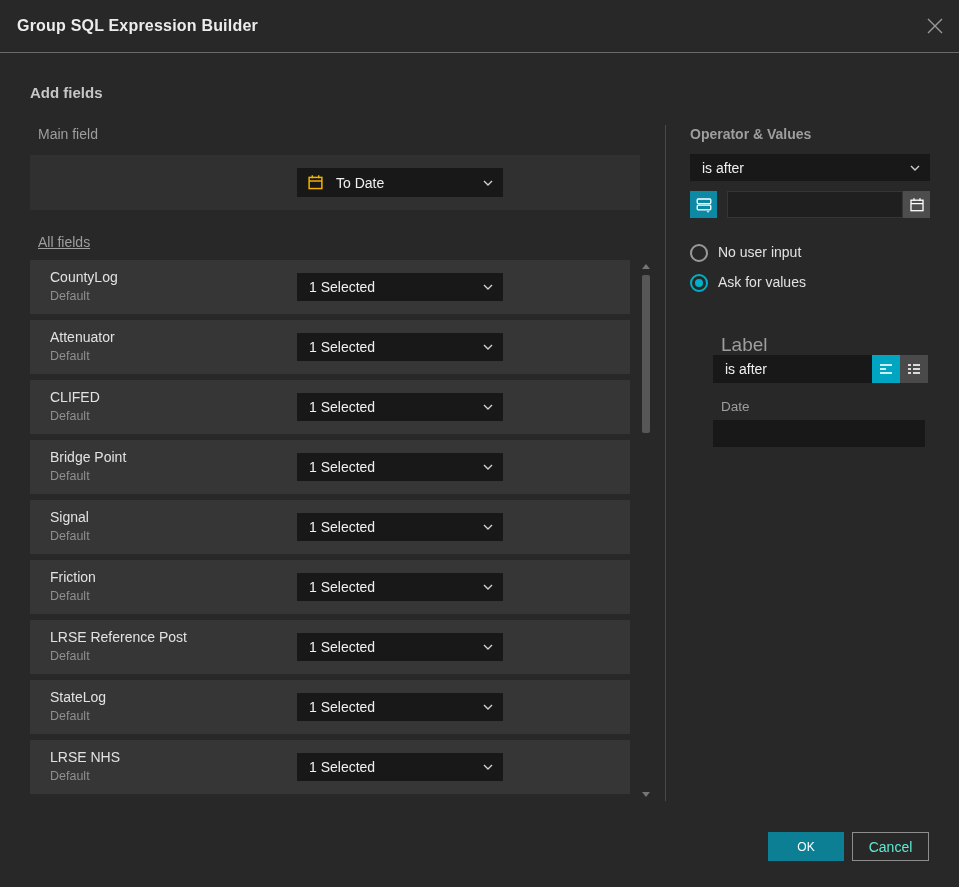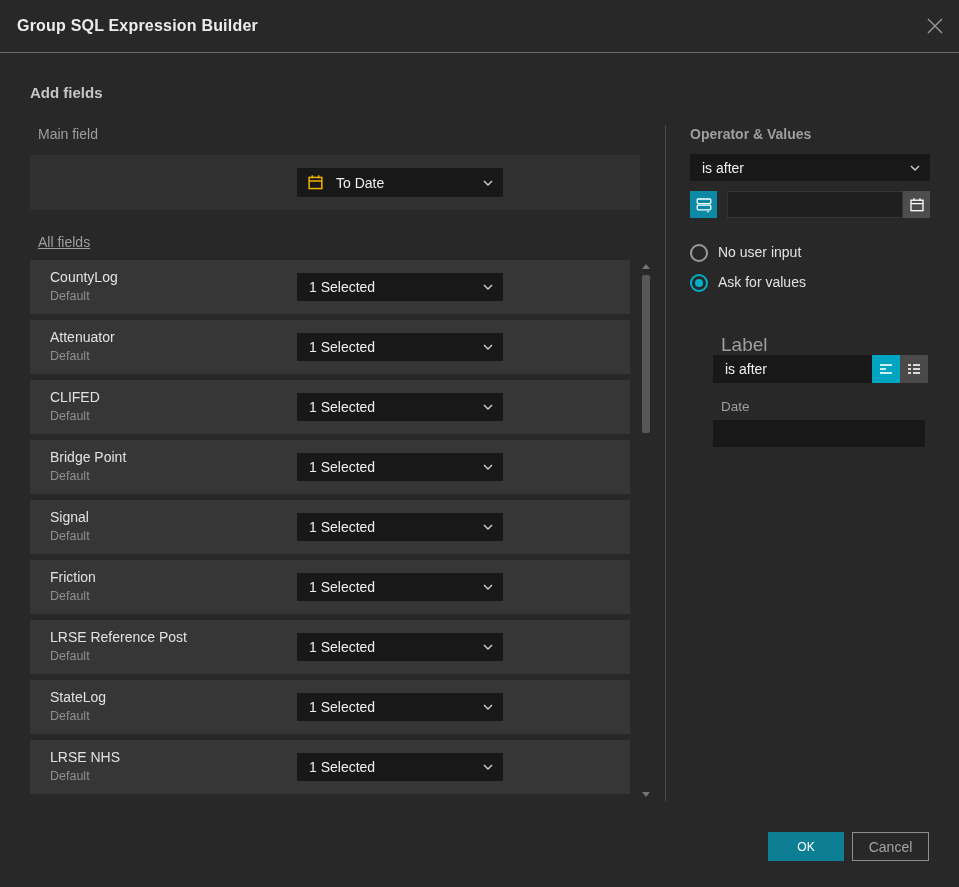--- a/index.html
+++ b/index.html
@@ -49,21 +49,21 @@
   .choose-btn{left:713px;top:304px;width:216px;height:26px;background:#0e8197;color:#fff;font-size:14px;display:flex;align-items:center;justify-content:center;cursor:pointer;border:none;font-family:"Liberation Sans",sans-serif;}
   .label-lbl{left:713px;top:334px;}
   .label-input{left:713px;top:355px;width:159px;height:28px;background:#181818;border:none;box-sizing:border-box;color:#f0f0f0;font-size:14px;padding:0 12px;outline:none;font-family:"Liberation Sans",sans-serif;}
   .style-btn{width:28px;height:28px;display:flex;align-items:center;justify-content:center;color:#fff;cursor:pointer;top:355px;}
   .style-btn.active{left:872px;background:#00a5c2;}
   .style-btn.inactive{left:900px;background:#4a4a4a;}
   .hint-lbl{left:713px;top:399px;}
   .hint-input{left:713px;top:420px;width:212px;height:27px;background:#181818;border:none;box-sizing:border-box;color:#f0f0f0;font-size:14px;padding:0 8px;outline:none;font-family:"Liberation Sans",sans-serif;}
   
   .ok-btn{left:768px;top:832px;width:76px;height:29px;background:#0d7f95;color:#fff;font-size:12px;display:flex;align-items:center;justify-content:center;cursor:pointer;border:none;font-family:"Liberation Sans",sans-serif;}
-  .cancel-btn{left:852px;top:832px;width:77px;height:29px;background:transparent;border:1px solid #8d8d8d;box-sizing:border-box;color:#a3a3a3;font-size:14px;display:flex;align-items:center;justify-content:center;cursor:pointer;font-family:"Liberation Sans",sans-serif;}
+  .cancel-btn{left:852px;top:832px;width:77px;height:29px;background:transparent;border:1px solid #8d8d8d;box-sizing:border-box;color:#5eead4;font-size:14px;display:flex;align-items:center;justify-content:center;cursor:pointer;font-family:"Liberation Sans",sans-serif;}
   svg{display:block;}
 </style>
 </head>
 <body>
 
 <div class="dialog">
 
   <div class="abs titlebar">
     <div class="abs title">Group SQL Expression Builder</div>
     <div class="abs close-btn">

